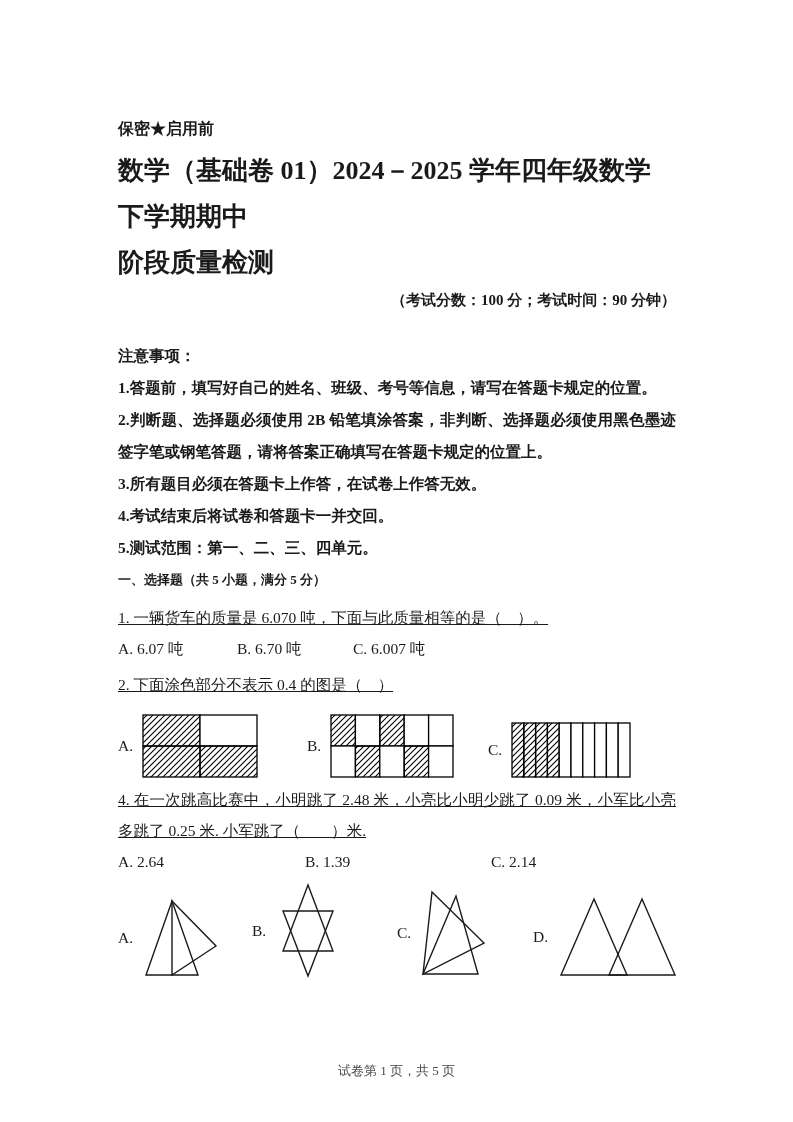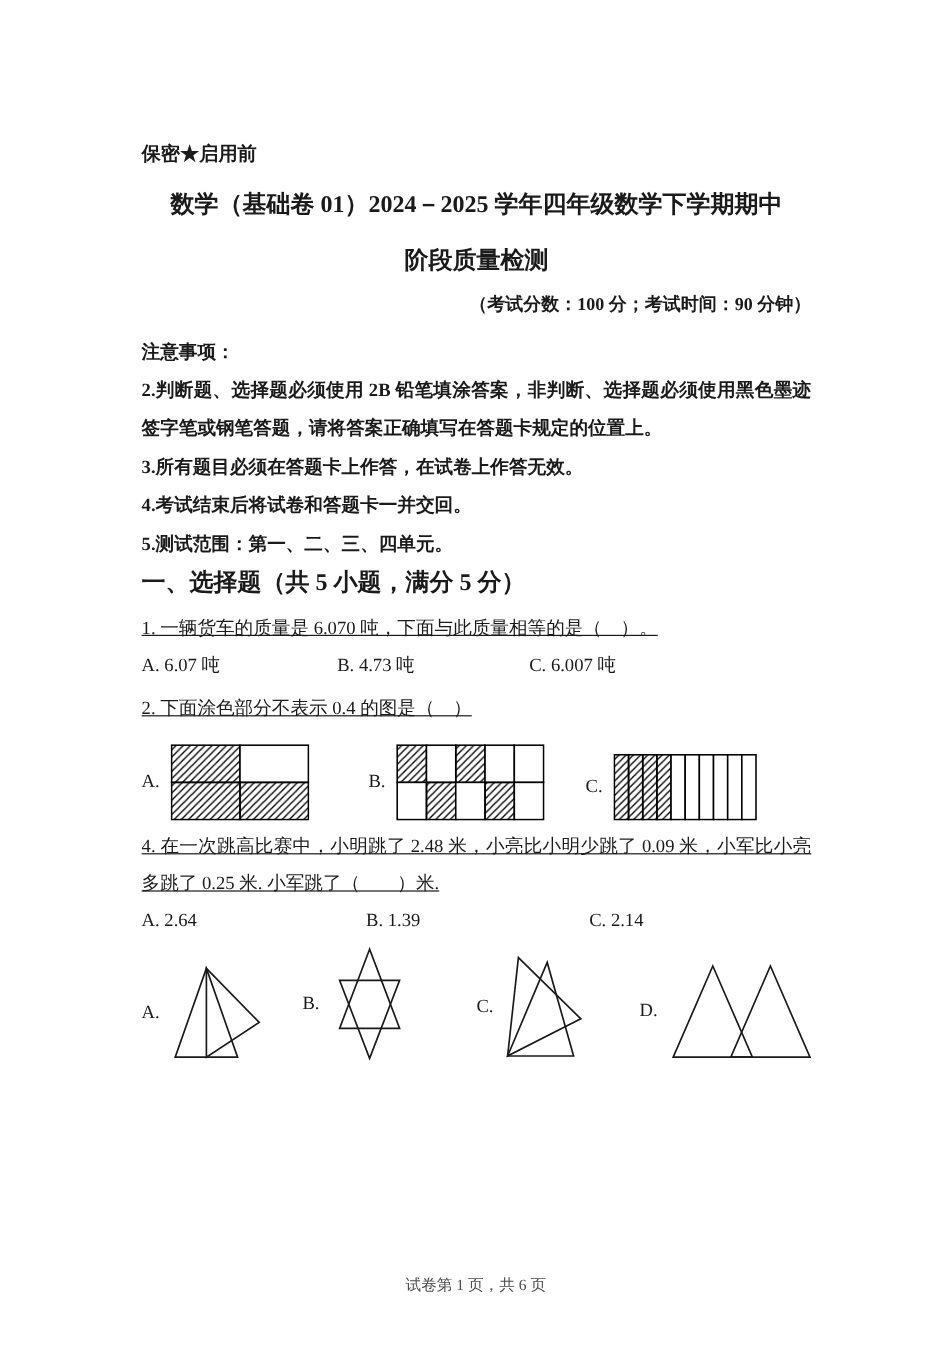--- a/index.html
+++ b/index.html
@@ -9,29 +9,29 @@
     margin:0 auto;
     background:#fff;
     box-sizing:border-box;
     padding:118px 117px 0 118px;
     font-family:"Liberation Serif","DejaVu Serif",serif;
     color:#1a1a1a;
     overflow:hidden;
     border-radius:16px;
   }
   .classification{font-size:16px;font-weight:700;line-height:22px;}
-  .title{margin-top:8px;text-align:center;font-size:20px;font-weight:700;line-height:46px;font-family:Liberation Serif, serif;}
+  .title{margin-top:8px;text-align:left;font-size:26px;font-weight:700;line-height:46px;font-family:Liberation Serif, serif;}
   .subtitle{margin-top:2px;text-align:right;font-size:15px;font-weight:700;line-height:24px;}
-  .notice{margin-top:12px;font-size:15.5px;font-weight:700;line-height:32px;text-align:justify;}
+  .notice{margin-top:28px;font-size:15.5px;font-weight:700;line-height:32px;text-align:justify;}
   .notice div{text-align:justify;}
-  .section-heading{font-size:20px;font-weight:700;line-height:32px;}
+  .section-heading{font-size:13px;font-weight:700;line-height:32px;}
   .question{margin-top:6px;}
   .question .stem{font-size:15.5px;line-height:31px;text-align:justify;text-decoration:underline;}
   .options{display:grid;font-size:15.5px;line-height:29px;margin-top:1px;}
-  .cols4{grid-template-columns:119px 116px 119px 1fr;gap:44px;}
+  .cols4{grid-template-columns:119px 116px 119px 1fr;}
   .cols3{grid-template-columns:187px 186px 1fr;}
   .fig-row{display:grid;align-items:end;margin-top:6px;}
   .q2-row{grid-template-columns:189px 181px 1fr;min-height:72px;}
   .q5-row{grid-template-columns:134px 145px 136px 1fr;min-height:96px;}
   .fig{display:flex;align-items:center;gap:9px;font-size:15.5px;}
   .fig svg{display:block;}
   .footer{
     position:absolute;left:0;right:0;bottom:42px;
     text-align:center;font-size:13px;color:#4a4a4a;
   }
@@ -45,33 +45,34 @@
 
   <div class="title">
     <div>数学（基础卷 01）2024－2025 学年四年级数学下学期期中</div>
     <div>阶段质量检测</div>
   </div>
 
   <div class="subtitle">（考试分数：100 分；考试时间：90 分钟）</div>
 
   <div class="notice">
     <div>注意事项：</div>
+    <div>1.答题前，填写好自己的姓名、班级、考号等信息，请写在答题卡规定的位置。</div>
     <div>2.判断题、选择题必须使用 2B 铅笔填涂答案，非判断、选择题必须使用黑色墨迹签字笔或钢笔答题，请将答案正确填写在答题卡规定的位置上。</div>
     <div>3.所有题目必须在答题卡上作答，在试卷上作答无效。</div>
     <div>4.考试结束后将试卷和答题卡一并交回。</div>
     <div>5.测试范围：第一、二、三、四单元。</div>
   </div>
 
   <div class="section-heading">一、选择题（共 5 小题，满分 5 分）</div>
 
   <div class="question">
     <div class="stem">1. 一辆货车的质量是 6.070 吨，下面与此质量相等的是（　）。</div>
     <div class="options cols4">
       <span>A. 6.07 吨</span>
-      <span>B. 4.73 吨</span>
+      <span>B. 6.70 吨</span>
       <span>C. 6.007 吨</span>
     </div>
   </div>
 
   <div class="question">
     <div class="stem">2. 下面涂色部分不表示 0.4 的图是（　）</div>
     <div class="fig-row q2-row">
       <div class="fig">
         <span>A.</span>
         <span>
@@ -179,15 +180,15 @@
         <span>
             <svg width="122" height="82" viewBox="0 0 122 82">
               <polygon points="37,3 4,79 70,79" fill="none" stroke="#1a1a1a" stroke-width="1.4" stroke-linejoin="miter"></polygon>
               <polygon points="85,3 52,79 118,79" fill="none" stroke="#1a1a1a" stroke-width="1.4" stroke-linejoin="miter"></polygon>
             </svg>
           </span>
       </div>
     </div>
   </div>
 
-  <div class="footer">试卷第 1 页，共 6 页</div>
+  <div class="footer">试卷第 1 页，共 5 页</div>
 
 </div>
 
 </body></html>

